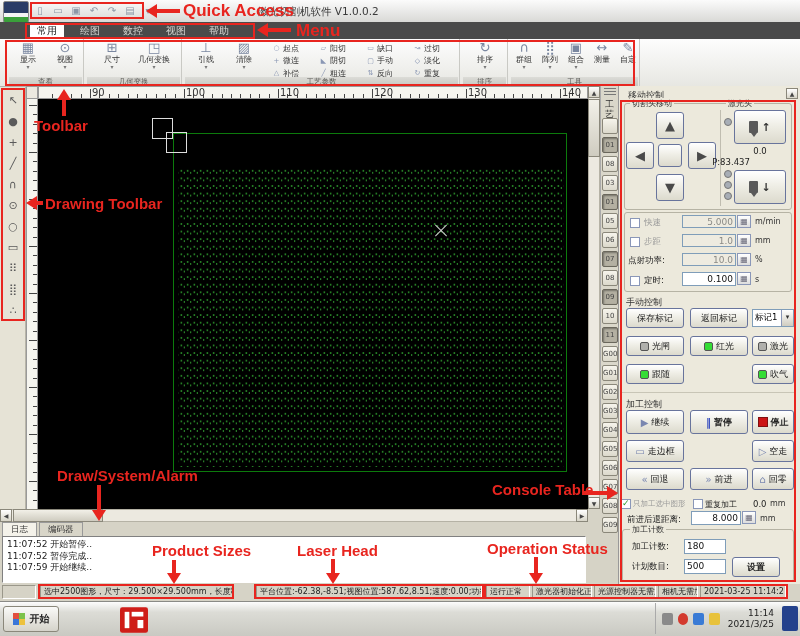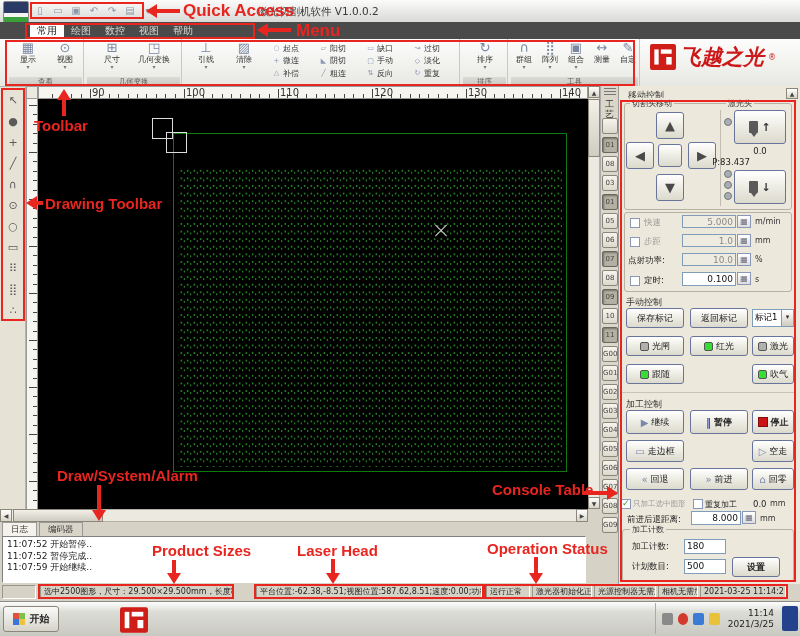--- a/index.html
+++ b/index.html
@@ -8,21 +8,21 @@
   .screen{position:relative;width:800px;height:636px;background:#d6d3c6;overflow:hidden;font-family:"DejaVu Sans",sans-serif}
   .abs{position:absolute}
   
   .titlebar{left:0;top:0;width:800px;height:22px;background:linear-gradient(#fbfbfb,#d9d9d6)}
   .applogo{left:3px;top:1px;width:26px;height:22px;background:linear-gradient(#2a3c66 0 55%,#f4f4f4 55% 75%,#3aa03a 75% 100%);border:1px solid #8a8a8a;border-radius:2px}
   .qarow{left:33px;top:3px;height:16px;display:flex;align-items:center;gap:4px}
   .qicon{width:14px;height:14px;font-size:10px;line-height:14px;text-align:center;color:#8d98a8}
   .apptitle{left:258px;top:5px;font-size:10.5px;color:#3a3a3a;white-space:nowrap}
   
   .menubar{left:0;top:22px;width:800px;height:17px;background:#4a4a4a}
-  .menurow{left:30px;top:23px;height:15px;display:flex;}
+  .menurow{left:30px;top:23px;height:15px;display:flex;gap:9px}
   .mtab{padding:0 7px;font-size:10px;line-height:15px;color:#d8d8d4;white-space:nowrap}
   .mtab.active{background:#fff;color:#111}
   
   .ribbon{left:0;top:39px;width:800px;height:48px;background:linear-gradient(#fdfdfd,#e7e7e2);border-bottom:1px solid #b2b2ae}
   .rgroup{position:absolute;top:0;height:47px;border-right:1px solid #c9c9c4}
   .rstrip{position:absolute;left:1px;right:1px;bottom:0;height:9px;background:linear-gradient(#dcdcd7,#c7c7c1);font-size:7.5px;line-height:9px;text-align:center;color:#5a5a56;white-space:nowrap;overflow:hidden}
   .rbig{position:absolute;top:1px;height:36px;display:flex;flex-direction:column;align-items:center;cursor:pointer}
   .rbigicon{font-size:13px;line-height:15px;color:#7a87a0}
   .rbiglabel{font-size:8px;line-height:9px;color:#333;white-space:nowrap}
   .rbigdd{font-size:6px;line-height:6px;color:#777}
@@ -169,20 +169,21 @@
           <div class="rbiglabel">尺寸</div>
           <div class="rbigdd">▾</div>
         </div>
         <div class="rbig" style="left: 50px; width: 36px;">
           <div class="rbigicon">◳</div>
           <div class="rbiglabel">几何变换</div>
           <div class="rbigdd">▾</div>
         </div>
       </div>
       <div class="rgroup" style="left: 184px; width: 276px;">
+        <div class="rstrip">工艺参数</div>
         <div class="rbig" style="left: 4px; width: 36px;">
           <div class="rbigicon">⊥</div>
           <div class="rbiglabel">引线</div>
           <div class="rbigdd">▾</div>
         </div>
         <div class="rbig" style="left: 42px; width: 36px;">
           <div class="rbigicon">▨</div>
           <div class="rbiglabel">清除</div>
           <div class="rbigdd">▾</div>
         </div>
@@ -263,30 +264,20 @@
         <div class="rbig" style="left: 80px; width: 24px;">
           <div class="rbigicon">↔</div>
           <div class="rbiglabel">测量</div>
         </div>
         <div class="rbig" style="left: 106px; width: 24px;">
           <div class="rbigicon">✎</div>
           <div class="rbiglabel">自定</div>
         </div>
       </div>
     </div>
-  <div class="abs brandlogo">
-    <svg width="26" height="26" viewBox="0 0 24 24">
-        <rect width="24" height="24" rx="2" fill="#cf1d18"></rect>
-        <rect x="4" y="5" width="4" height="14" fill="#fff"></rect>
-        <rect x="10" y="5" width="10" height="4" fill="#fff"></rect>
-        <rect x="15" y="12" width="5" height="7" fill="#fff"></rect>
-      </svg>
-    <span class="brandtext">飞越之光</span>
-      <span class="brandreg">®</span>
-  </div>
 
   <div class="abs lefttools" id="draw-tools">
       <div class="ltool" style="top: 4px;">↖</div>
       <div class="ltool" style="top: 25px;">●</div>
       <div class="ltool" style="top: 46px;">+</div>
       <div class="ltool" style="top: 67px;">╱</div>
       <div class="ltool" style="top: 88px;">∩</div>
       <div class="ltool" style="top: 109px;">⊙</div>
       <div class="ltool" style="top: 130px;">○</div>
       <div class="ltool" style="top: 151px;">▭</div>

